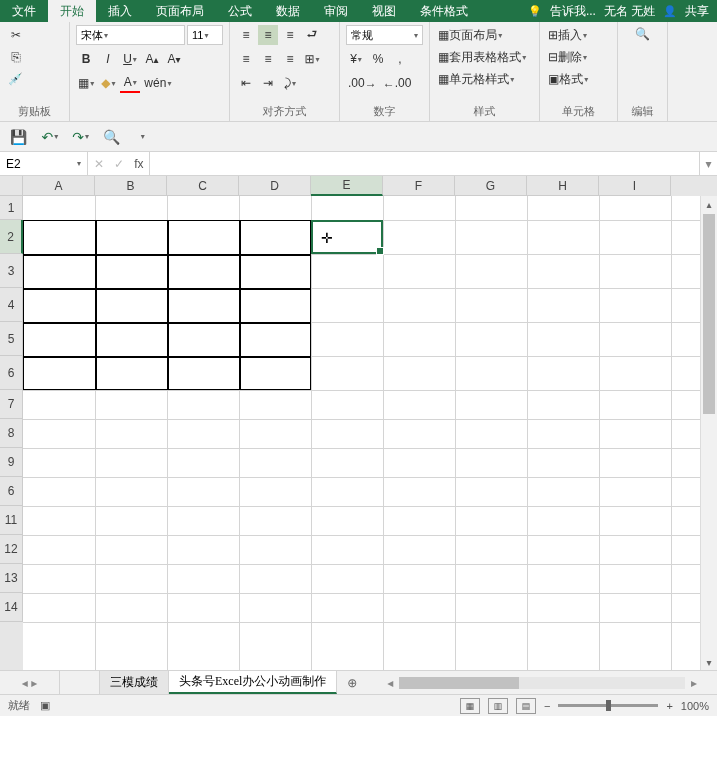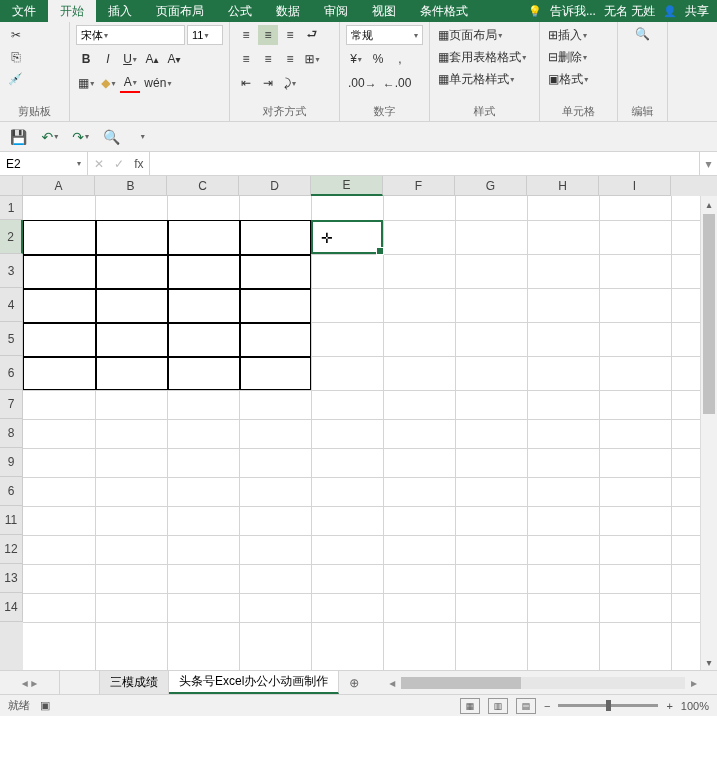--- a/index.html
+++ b/index.html
@@ -59,21 +59,21 @@
 .sel-cell::after { content: ""; position: absolute; right: -3px; bottom: -3px; width: 6px; height: 6px; background: #217346; border: 1px solid #fff; }
 .cursor-cross { position: absolute; font-size: 14px; color: #000; }
 .vscroll { position: absolute; right: 0; top: 0; bottom: 0; width: 17px; background: #f1f1f1; border-left: 1px solid #dcdcdc; }
 .vscroll .thumb { position: absolute; left: 2px; right: 2px; top: 18px; height: 200px; background: #c1c1c1; }
 .vscroll .arr { position: absolute; left: 0; right: 0; height: 16px; display: flex; align-items: center; justify-content: center; color: #666; font-size: 10px; }
 
 
 .sheet-bar { height: 24px; background: #f1f1f1; border-top: 1px solid #d4d4d4; display: flex; align-items: stretch; }
 .sheet-nav { width: 60px; display: flex; align-items: center; justify-content: center; gap: 6px; color: #888; border-right: 1px solid #d4d4d4; }
 .sheet-tab { padding: 0 10px; display: flex; align-items: center; border-right: 1px solid #d4d4d4; background: #e6e6e6; cursor: pointer; font-size: 12px; }
-.sheet-tab.active { background: #fff; border-bottom: 2px solid #217346; }
+.sheet-tab.active { background: #fff; border-bottom: 2px solid #217346; font-family: Liberation Serif, serif; }
 .sheet-add { width: 30px; display: flex; align-items: center; justify-content: center; color: #666; }
 .hscroll { flex: 1; display: flex; align-items: center; padding: 0 20px; }
 .hscroll .track { flex: 1; height: 12px; background: #e6e6e6; position: relative; }
 .hscroll .thumb { position: absolute; left: 0; width: 120px; top: 0; bottom: 0; background: #c1c1c1; }
 
 
 .status { height: 22px; background: #f1f1f1; border-top: 1px solid #d4d4d4; display: flex; align-items: center; padding: 0 8px; font-size: 11px; color: #555; gap: 10px; }
 .status .right { margin-left: auto; display: flex; align-items: center; gap: 8px; }
 .view-btn { width: 20px; height: 16px; border: 1px solid #999; display: flex; align-items: center; justify-content: center; font-size: 9px; }
 .zoom-slider { width: 100px; height: 3px; background: #999; position: relative; }

